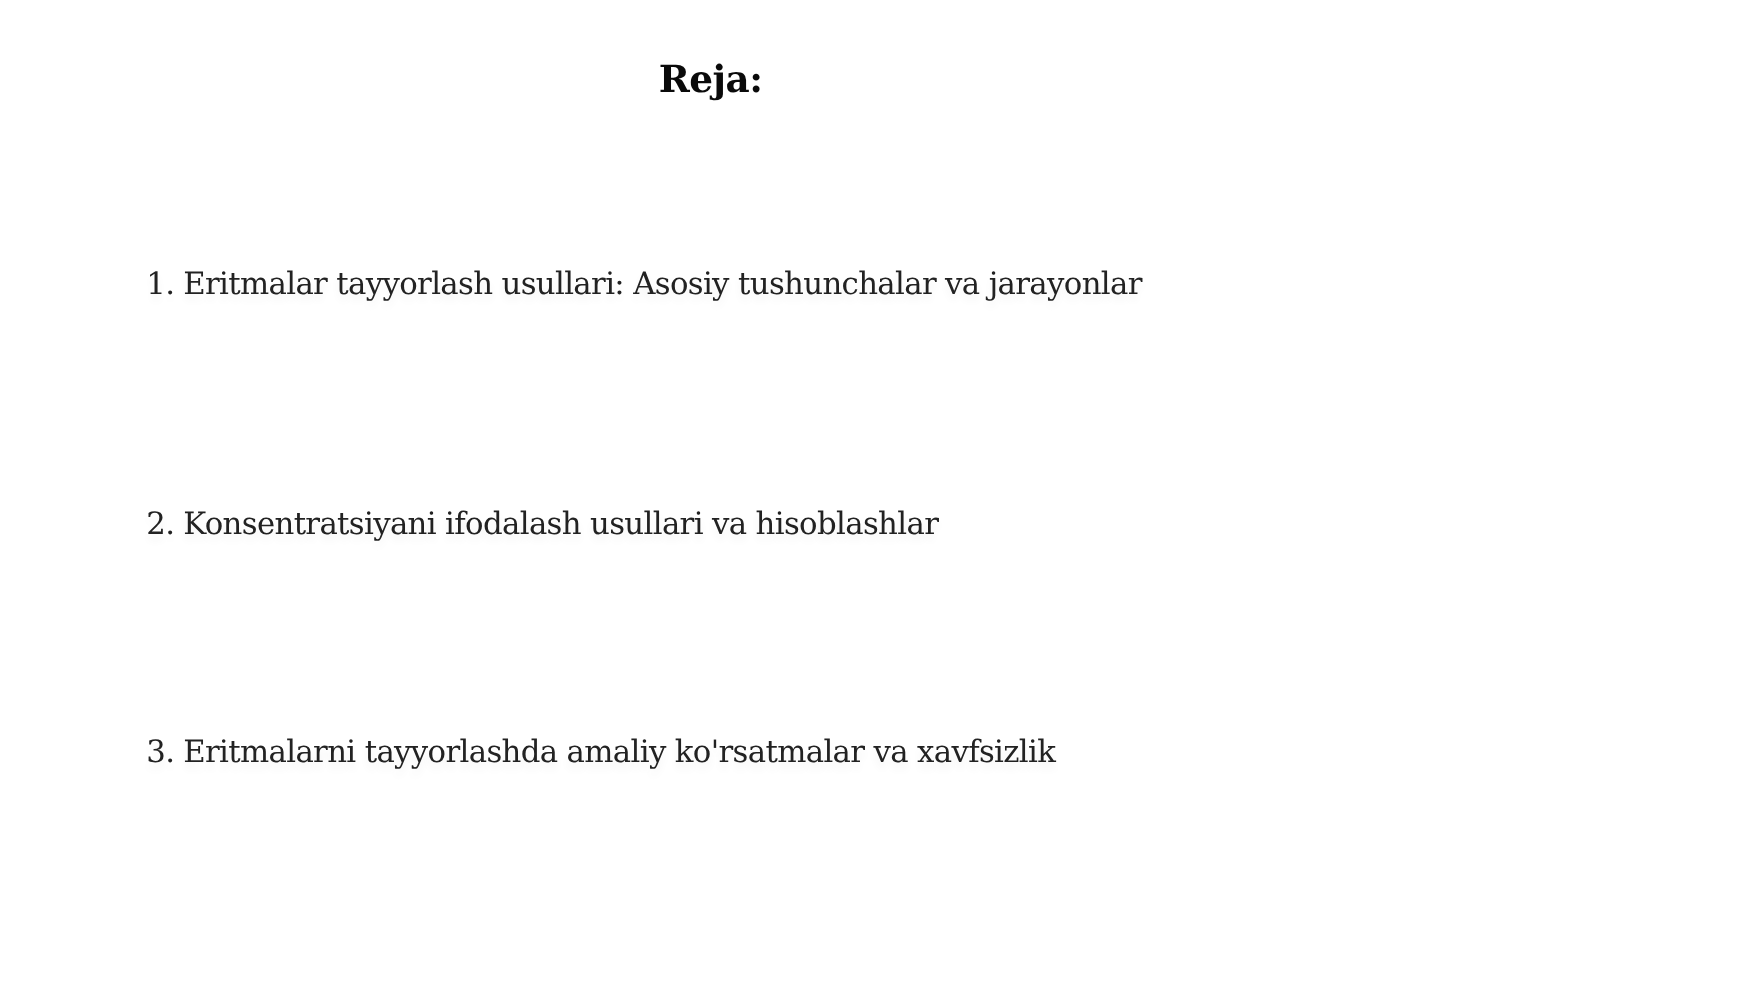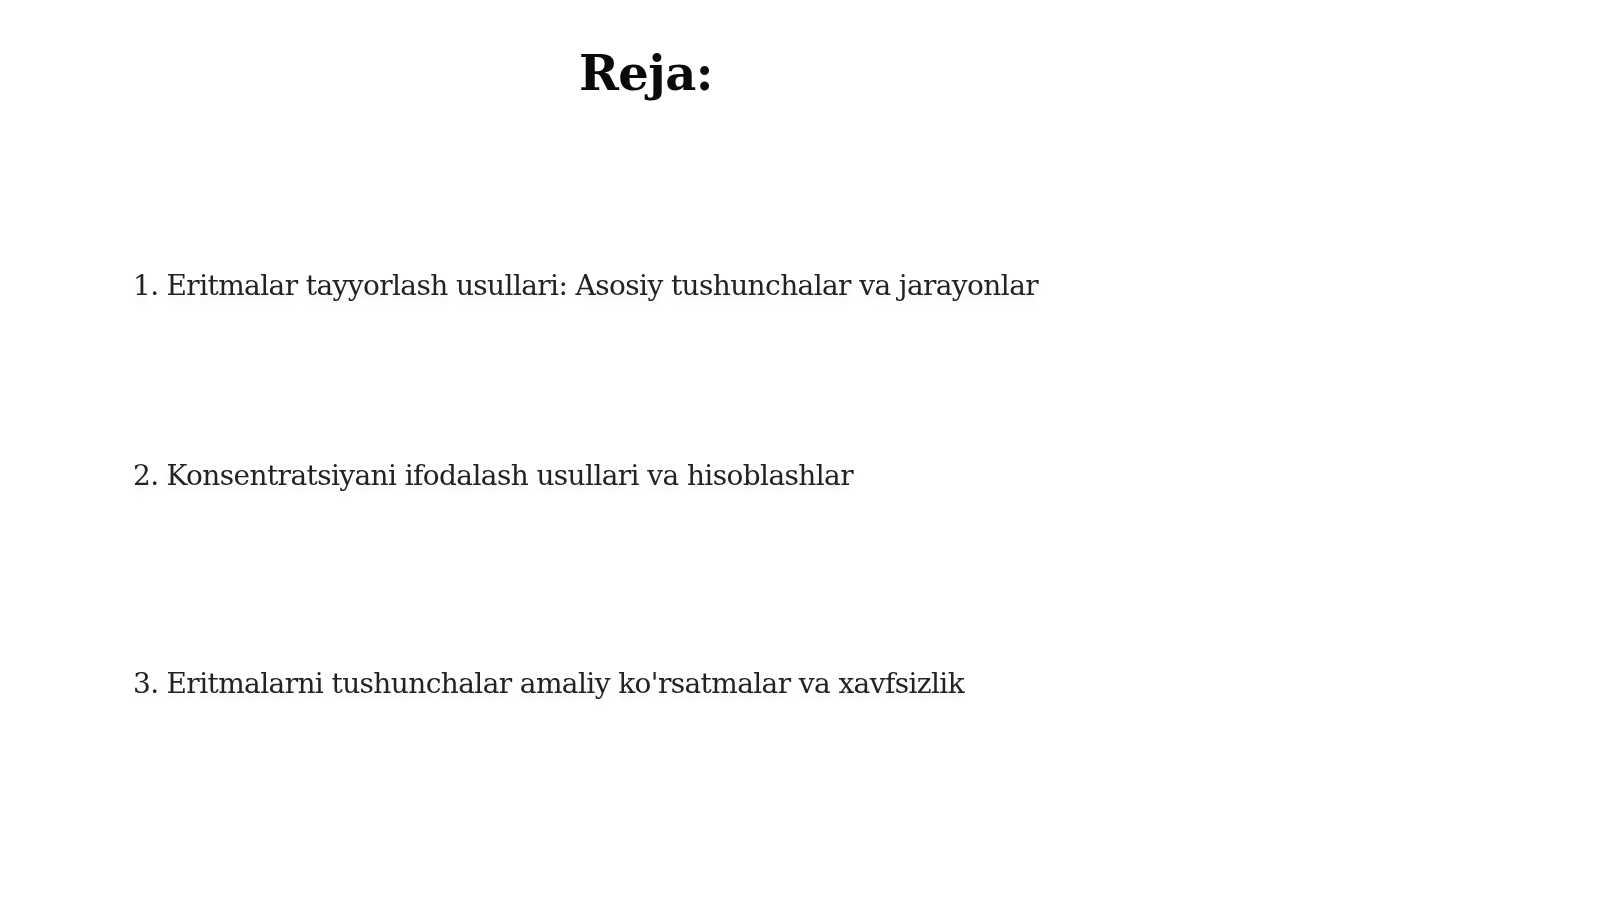--- a/index.html
+++ b/index.html
@@ -16,50 +16,50 @@
       color: #1a1a1a;
     }
     .slide-title {
       position: absolute;
       top: 38px;
       left: 0;
       width: 1292px;
       text-align: center;
       font-family: "DejaVu Serif", serif;
       font-weight: bold;
-      font-size: 48px;
+      font-size: 34px;
       line-height: 70px;
       color: #0a0a0a;
       margin: 0;
       letter-spacing: -0.5px;
     }
     .plan-item {
       position: absolute;
       left: 133px;
       font-family: "DejaVu Serif", serif;
       font-size: 28px;
       line-height: 40px;
       color: #222222;
       white-space: nowrap;
       text-shadow: 0 6px 8px rgba(0,0,0,0.06);
       letter-spacing: -0.6px;
     }
-    .plan-item.i1 { top: 266px; }
+    .plan-item.i1 { top: 238px; }
     .plan-item.i2 { top: 456px; text-align: center; }
     .plan-item.i3 { top: 664px; }
     .num { margin-right: 8px; }
   </style>
 </head>
 <body>
 
 <h1 class="slide-title">Reja:</h1>
 
 <div class="plan-item i1">
   <span class="num">1.</span><span>Eritmalar tayyorlash usullari: Asosiy tushunchalar va jarayonlar</span>
 </div>
 
 <div class="plan-item i2">
   <span class="num">2.</span><span>Konsentratsiyani ifodalash usullari va hisoblashlar</span>
 </div>
 
 <div class="plan-item i3">
-  <span class="num">3.</span><span>Eritmalarni tushunchalar amaliy ko'rsatmalar va xavfsizlik</span>
+  <span class="num">3.</span><span>Eritmalarni tayyorlashda amaliy ko'rsatmalar va xavfsizlik</span>
 </div>
 
 </body></html>

